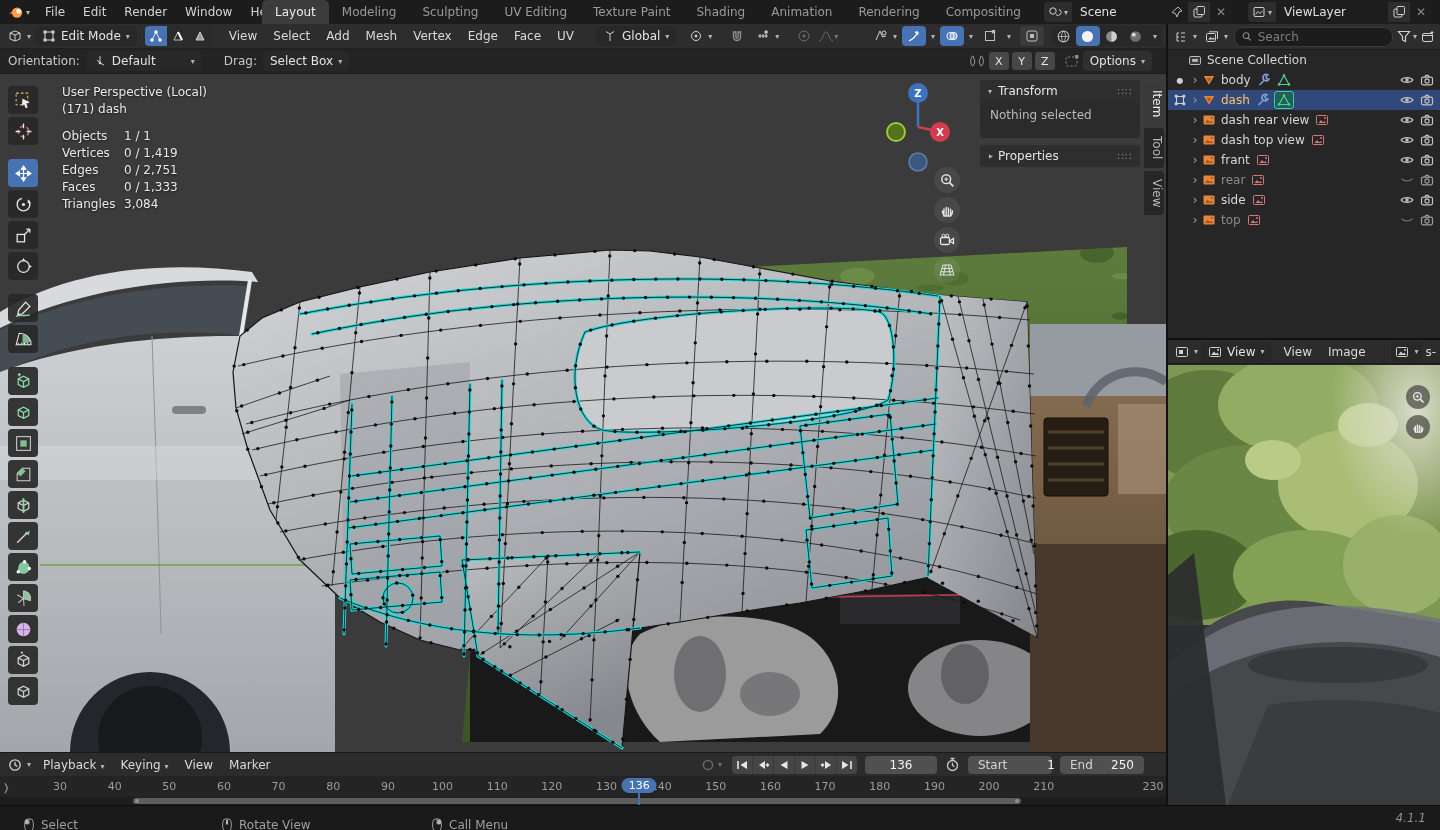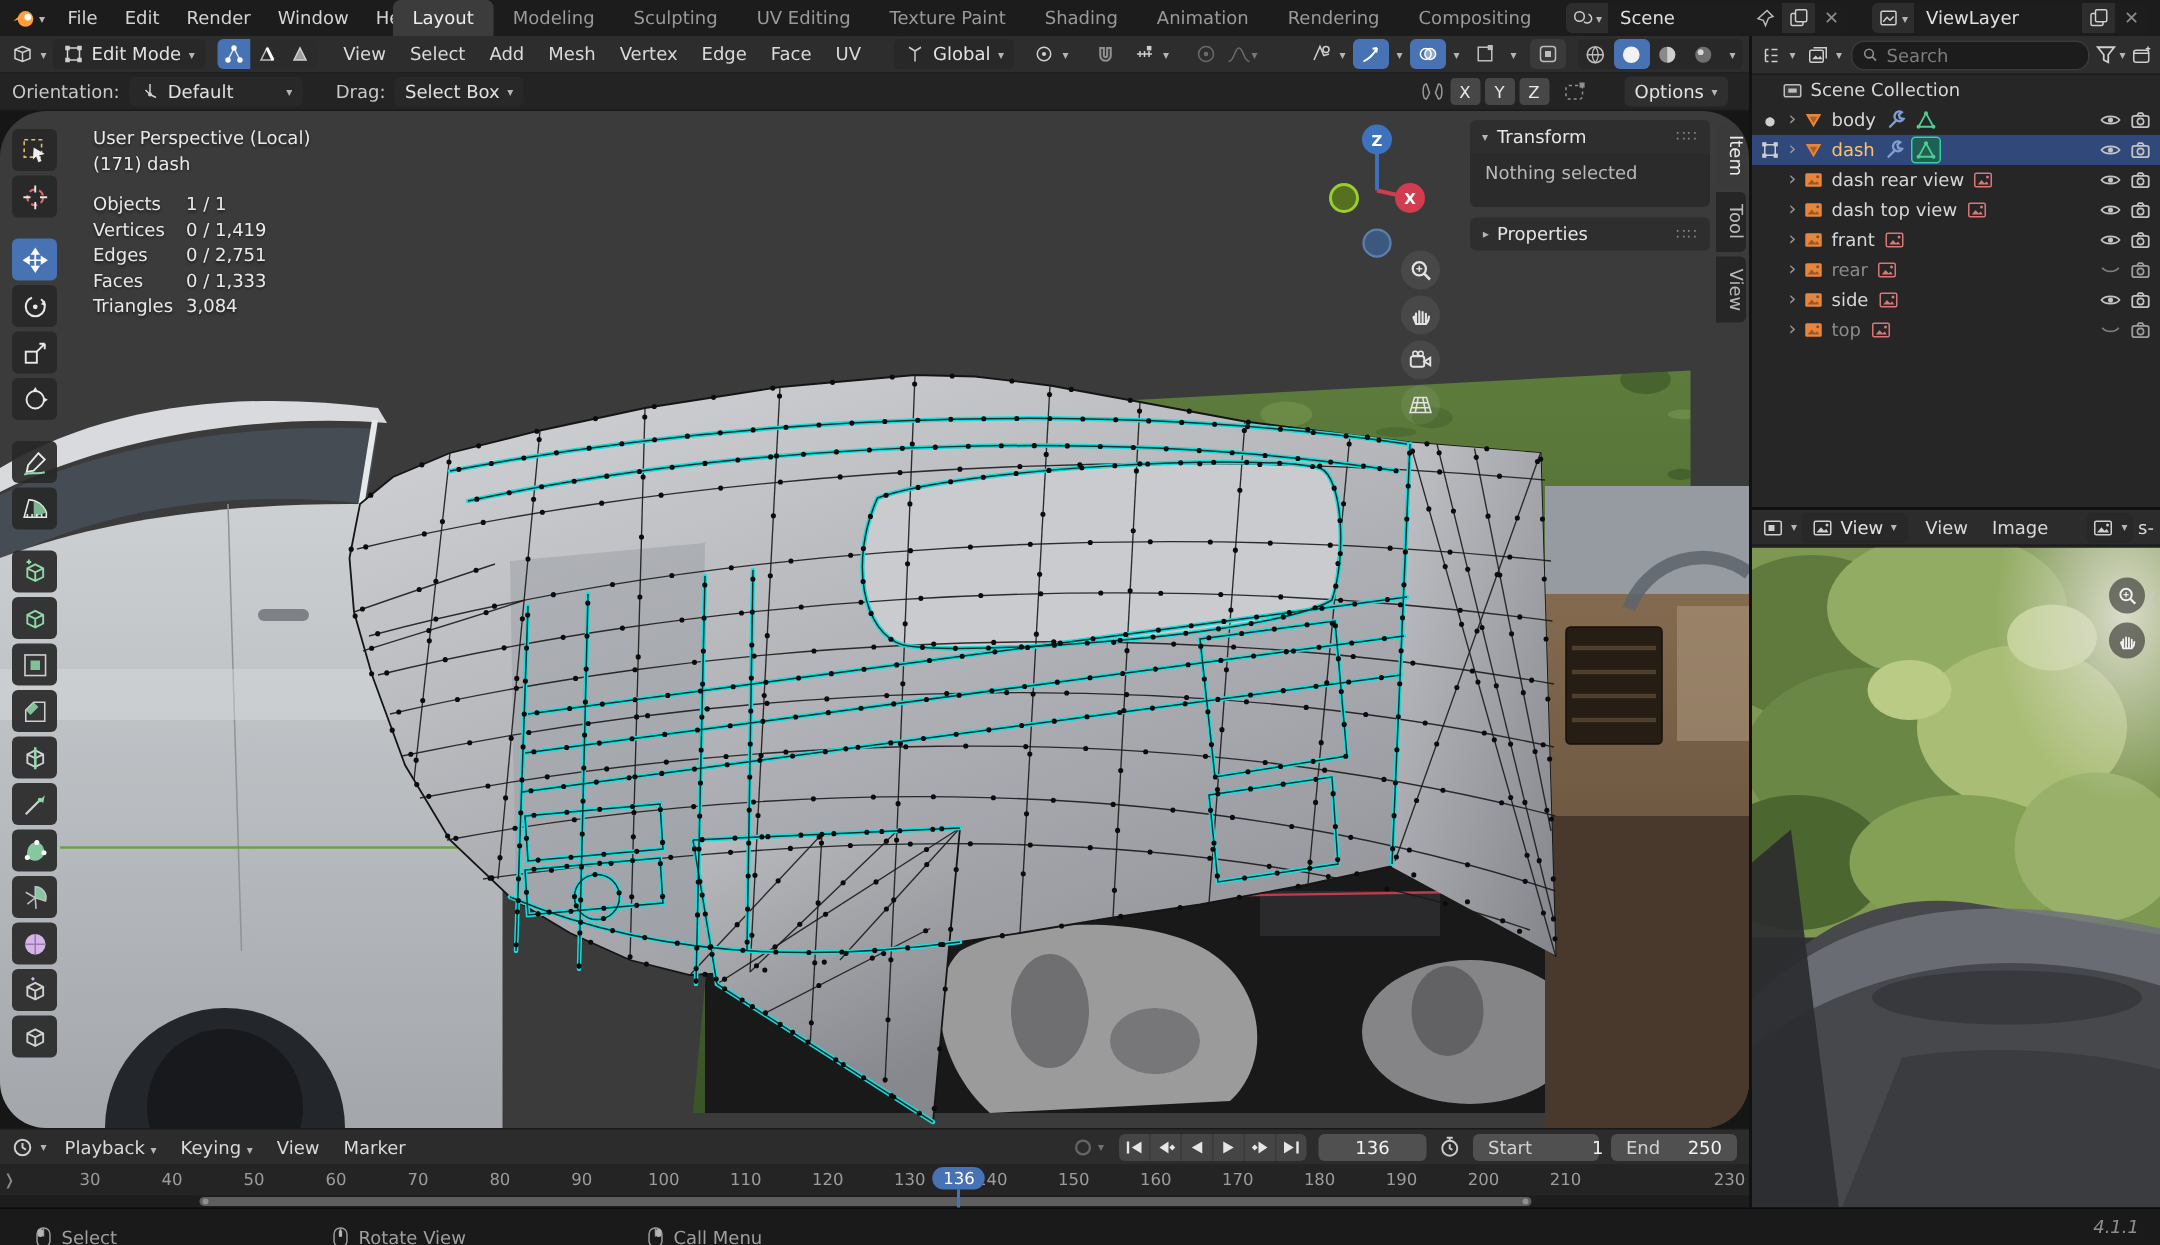--- a/index.html
+++ b/index.html
@@ -33,21 +33,21 @@
   .selmode .sm.on{background:#4772b3;}
   .hbtn{width:24px;height:20px;display:flex;align-items:center;justify-content:center;border-radius:4px;color:#cfcfcf;}
   .hbtn.on{background:#4772b3;color:#fff;}
   .grp{display:flex;background:#282828;border-radius:4px;margin-left:6px;align-items:center;}
 
   .tool-row{left:0;top:49px;width:1166px;height:25px;background:#232323;display:flex;align-items:center;padding:0 8px;box-sizing:border-box;border-bottom:1px solid #1a1a1a;}
   .lbl{color:#c8c8c8;margin-right:6px;}
   .axisbtn{width:20px;height:18px;background:#474747;border-radius:3px;margin-left:3px;display:flex;align-items:center;justify-content:center;font-size:11px;color:#e8e8e8;}
 
   
-  .vp-canvas{left:0;top:74px;width:1166px;height:678px;background:#3b3b3b;overflow:hidden;border-radius:31px;}
+  .vp-canvas{left:0;top:74px;width:1166px;height:678px;background:#3b3b3b;overflow:hidden;}
   .toolcol{position:absolute;left:8px;top:12px;display:flex;flex-direction:column;gap:3px;z-index:6;}
   .toolbtn{width:30px;height:28px;background:rgba(40,40,40,.92);border-radius:4px;display:flex;align-items:center;justify-content:center;}
   .toolbtn.active{background:#4772b3;}
   .toolgap{height:8px;}
   .ovl-stats{position:absolute;left:62px;top:10px;z-index:5;color:#e9e9e9;text-shadow:0 1px 2px rgba(0,0,0,.55);line-height:17px;}
   .ovl-stats .srow{display:flex;}
   .ovl-stats .sl{width:62px;}
   .navgz{position:absolute;left:880px;top:8px;z-index:5;}
   .vicon{position:absolute;width:26px;height:26px;border-radius:50%;background:rgba(255,255,255,.07);display:flex;align-items:center;justify-content:center;z-index:5;color:#d9d9d9;}
 
@@ -358,21 +358,21 @@
       <svg width="18" height="16" viewBox="0 0 18 16" style="color:#9a9a9a;">
           <path d="M5 3 C2 3 2 13 5 13 L7 9 Z M13 3 C16 3 16 13 13 13 L11 9 Z" fill="none" stroke="#9a9a9a"></path>
         </svg>
       <span class="axisbtn" id="ax-x">X</span>
       <span class="axisbtn" id="ax-y">Y</span>
       <span class="axisbtn" id="ax-z">Z</span>
       <svg width="20" height="16" viewBox="0 0 20 16" style="margin-left:8px;color:#8f8f8f;">
           <rect x="3" y="4" width="11" height="9" rx="2" fill="none" stroke="#8f8f8f" stroke-dasharray="2 2"></rect>
           <rect x="12" y="2" width="3.4" height="3.4" fill="#8f8f8f"></rect>
         </svg>
-      <span class="dd" style="margin-left:22px;background:#2f2f2f;">
+      <span class="dd" style="margin-left:0;background:#2f2f2f;">
         <span>Options</span>
           <span class="carety">▾</span>
       </span>
     </div>
   </div>
 
   <div class="vp-canvas abs">
 
     <svg id="scene3d" width="1166" height="678" viewBox="0 0 1166 678">
       <defs>
@@ -1561,21 +1561,21 @@
       <span style="margin-left:8px;">
         <svg width="15" height="15" viewBox="0 0 15 15">
             <circle cx="7.5" cy="8.5" r="5" fill="none" stroke="#c9c9c9" stroke-width="1.3"></circle>
             <path d="M7.5 5.8 V8.5 L9.3 9.6 M5.5 1.5 H9.5 M7.5 1.5 V3.4" fill="none" stroke="#c9c9c9" stroke-width="1.3"></path>
           </svg>
       </span>
       <span class="numfield" style="width:64px;justify-content:space-between;gap:40px;">
         <span style="color:#d2d2d2;">Start</span>
           <span>1</span>
       </span>
-      <span class="numfield" style="width:64px;justify-content:space-between;margin-right:4px;">
+      <span class="numfield" style="width:64px;justify-content:space-between;margin-right:18px;">
         <span style="color:#d2d2d2;">End</span>
           <span>250</span>
       </span>
     </div>
   </div>
 
   <div class="tl-ruler abs">
     <span style="position:absolute;left:2px;top:6px;color:#8c8c8c;font-size:10px;">❭</span>
     <div id="tl-ticks">
         <span class="tick" style="left: 60px;">30</span>

